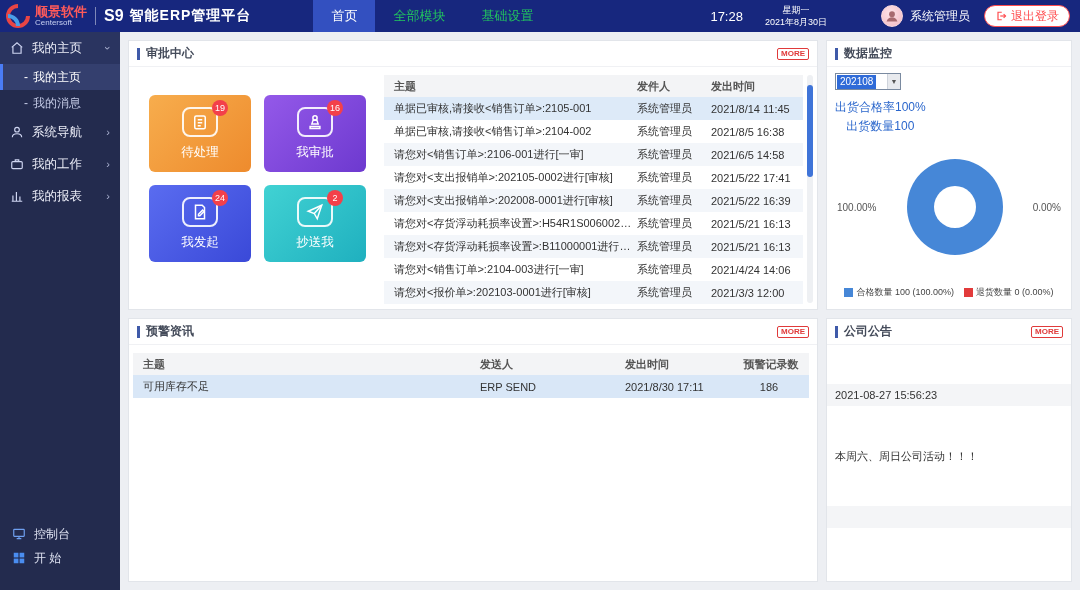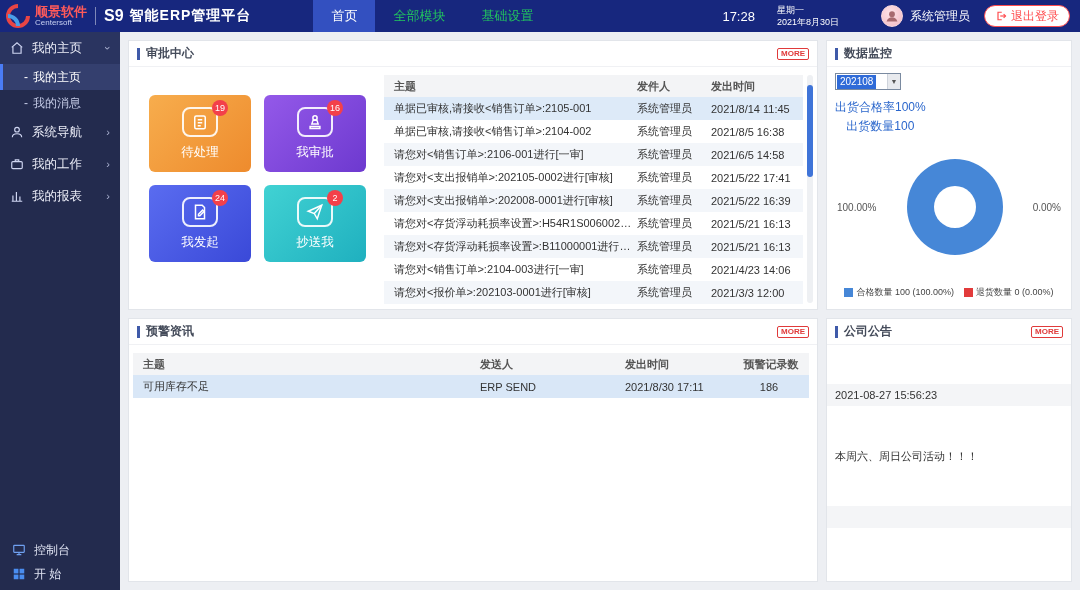--- a/index.html
+++ b/index.html
@@ -14,35 +14,35 @@
   .brand-cn { color:#ff5a5a; font-weight:bold; font-size:13px; }
   .brand-en { color:#c9d1f2; font-size:8px; margin-top:1px; }
   .vdiv { width:1px; height:18px; background:rgba(255,255,255,.45); margin:0 8px; }
   .product { font-size:16px; font-weight:bold; }
   .app-title { font-size:14px; font-weight:600; margin-left:6px; letter-spacing:1px; }
   .tabs { display:flex; height:100%; margin-left:62px; }
   .tab { padding:0 18px; display:flex; align-items:center; font-size:13px; color:#22c55e; cursor:pointer; }
   .tab.active { background:#3350c0; color:#fff; }
   .top-right { margin-left:auto; display:flex; align-items:center; }
   .clock { font-size:13px; }
-  .datebox { display:flex; flex-direction:column; font-size:9px; line-height:1.35; margin-left:22px; margin-right:42px; }
+  .datebox { display:flex; flex-direction:column; font-size:9px; line-height:1.35; margin-left:22px; margin-right:54px;align-items:center; }
   .avatar { width:22px; height:22px; border-radius:50%; background:radial-gradient(circle at 40% 35%,#fde3e7,#f3b8c2); border:1px solid #f9d9de; display:flex; align-items:center; justify-content:center; cursor:pointer; }
   .username { font-size:12px; margin:0 14px 0 7px; }
   .logout { display:flex; align-items:center; gap:4px; background:#fff; border:1px solid #ff4d4f; color:#ff4d4f; border-radius:13px; height:22px; padding:8px 10px; font-size:12px; cursor:pointer; font-family:inherit; }
 
   
   .bodyrow { flex:1; display:flex; min-height:0; }
   .sidebar { flex:0 0 120px; width:120px; background:#232b4e; color:#dde1f0; position:relative; }
   .side-item { height:32px; display:flex; align-items:center; gap:8px; padding:0 10px; font-size:12.5px; color:#eceef8; cursor:pointer; }
   .side-item.open { background:#2a3460; }
   .side-item .chev { margin-left:auto; font-size:11px; color:#aab1d0; }
   .chev.down { transform:rotate(90deg); }
   .sub-item { height:26px; display:flex; align-items:center; gap:5px; padding-left:24px; font-size:12px; color:#c4cbe6; cursor:pointer; }
   .sub-item.active { background:#343f6e; color:#fff; box-shadow:inset 3px 0 0 #4a7cf6; }
-  .side-foot { position:absolute; bottom:4px; left:0; right:0; }
+  .side-foot { position:absolute; bottom:20px; left:0; right:0; }
   .foot-item { height:24px; display:flex; align-items:center; gap:8px; padding:0 12px; font-size:12px; color:#dfe3f2; cursor:pointer; }
   .sicon { width:14px; height:14px; flex:0 0 14px; color:#cfd6f2; }
   .sicon svg { display:block; }
 
   .content { flex:1; display:grid; grid-template-columns:1fr 246px; grid-template-rows:270px 1fr; gap:8px; padding:8px; min-width:0; overflow:hidden; }
 
   .panel { background:#fff; border:1px solid #e2e5ea; display:flex; flex-direction:column; min-height:0; min-width:0; }
   .panel-head { flex:0 0 26px; display:flex; align-items:center; padding:0 8px; border-bottom:1px solid #f0f1f4; }
   .accent { width:3px; height:12px; background:#3f5aa9; margin-right:6px; }
   .panel-title { font-size:12px; font-weight:bold; color:#444b5a; }
@@ -319,21 +319,21 @@
                 <span>2021/5/21 16:13</span>
               </div>
               <div class="trow">
                 <span>请您对&lt;存货浮动耗损率设置&gt;:B11000001进行[审核]</span>
                 <span>系统管理员</span>
                 <span>2021/5/21 16:13</span>
               </div>
               <div class="trow">
                 <span>请您对&lt;销售订单&gt;:2104-003进行[一审]</span>
                 <span>系统管理员</span>
-                <span>2021/4/23 14:06</span>
+                <span>2021/4/24 14:06</span>
               </div>
               <div class="trow">
                 <span>请您对&lt;报价单&gt;:202103-0001进行[审核]</span>
                 <span>系统管理员</span>
                 <span>2021/3/3 12:00</span>
               </div>
             </div>
             <div class="vscroll">
               <div class="vthumb"></div>
             </div>

